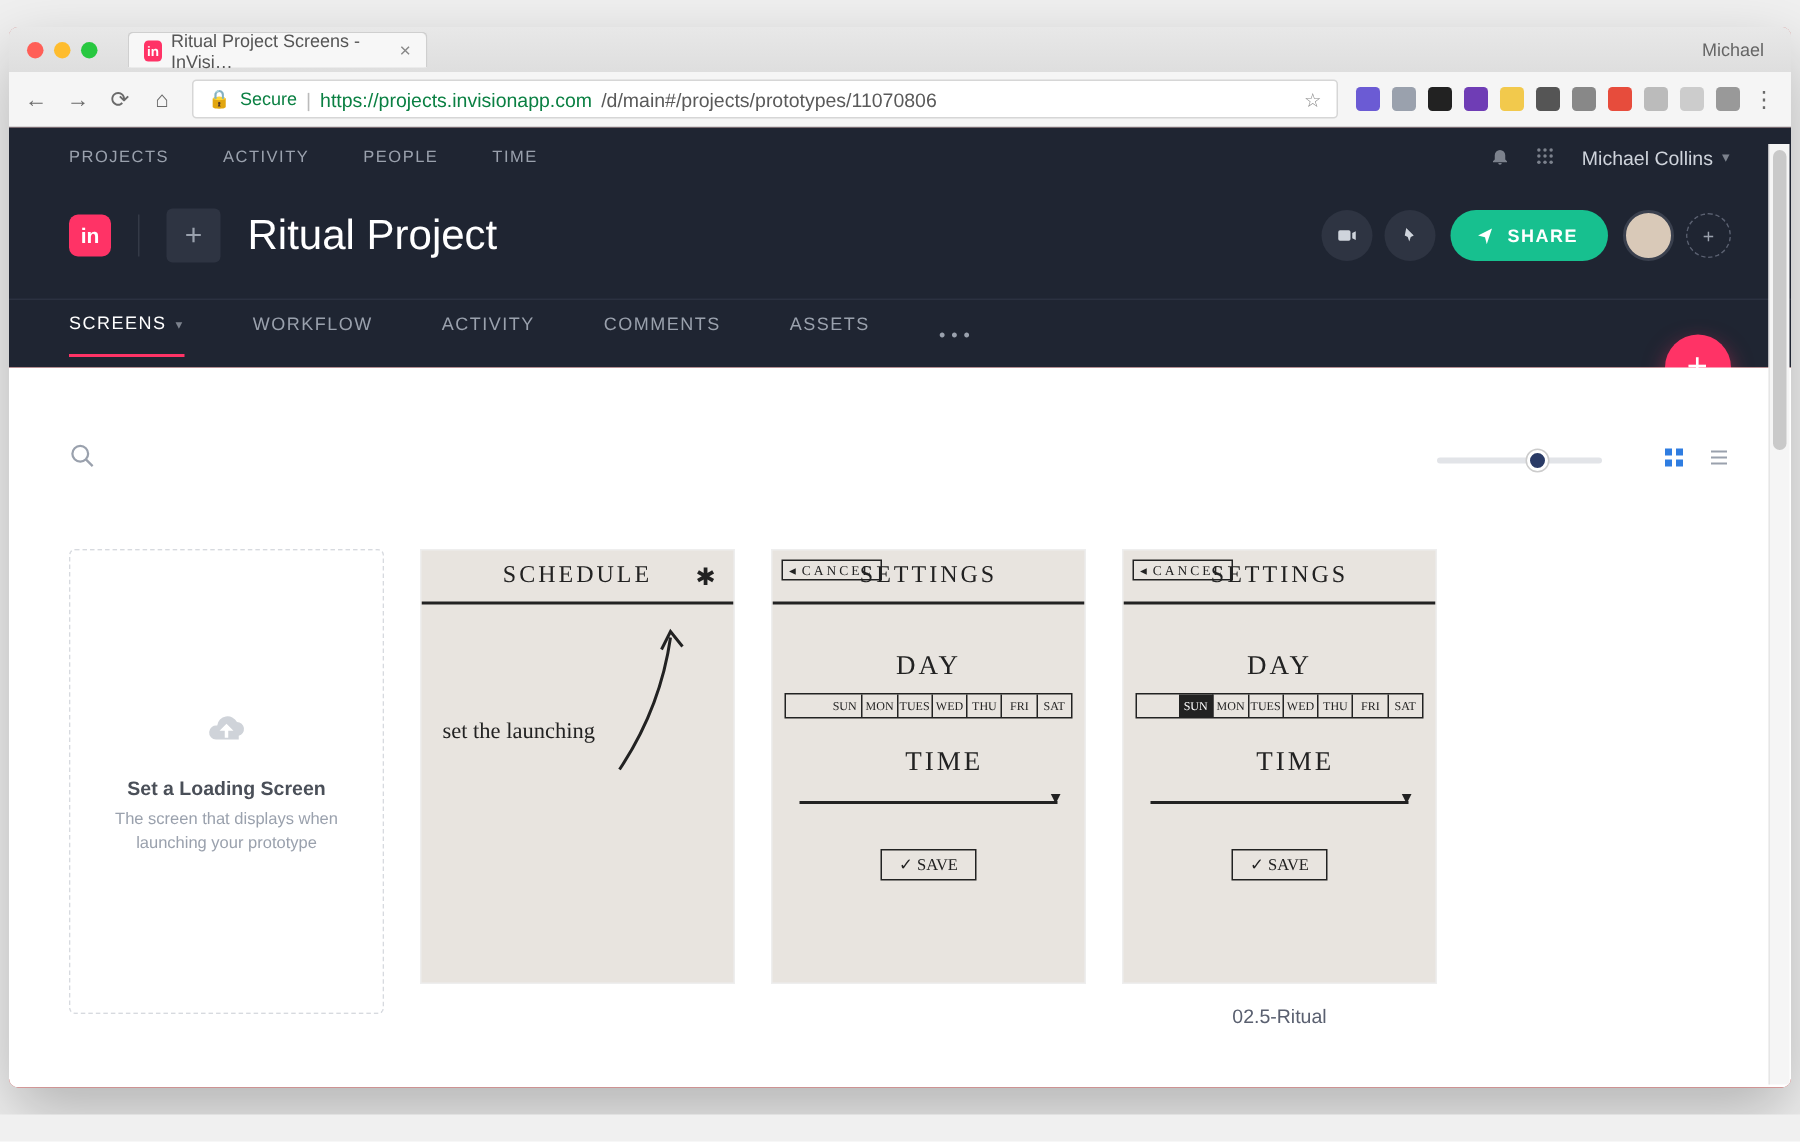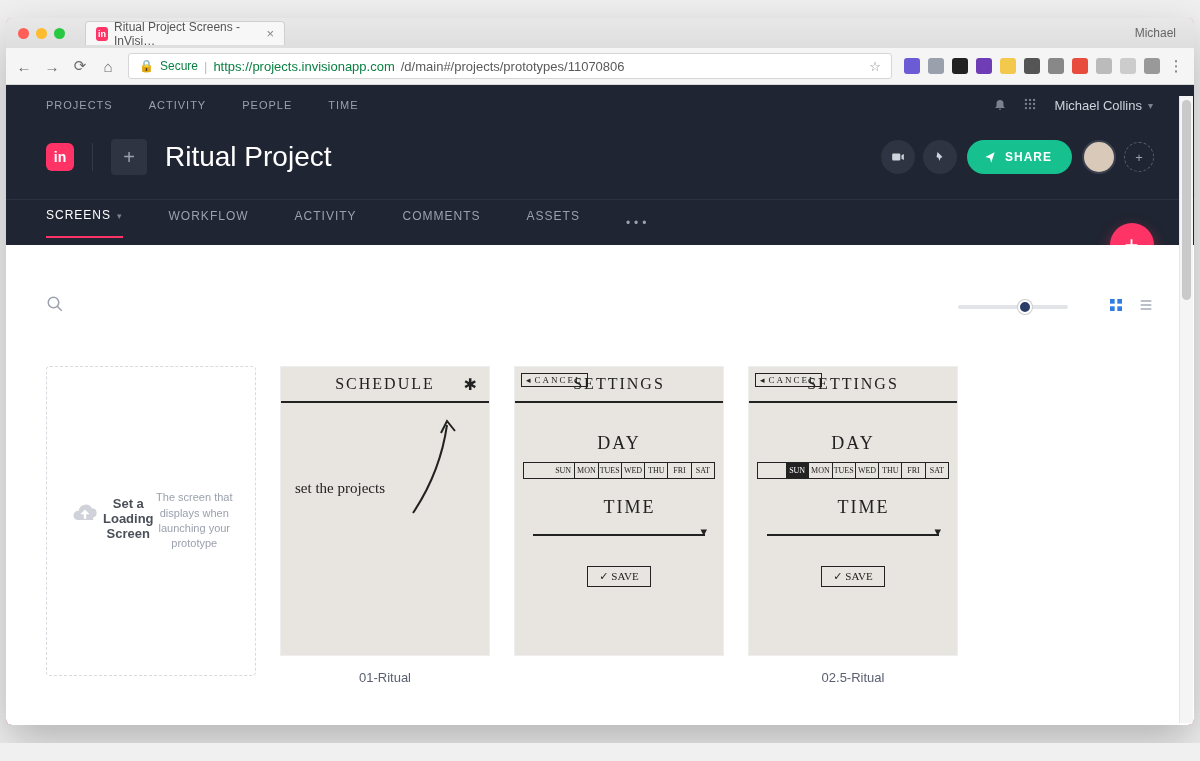--- a/index.html
+++ b/index.html
@@ -108,21 +108,21 @@
   .toolbar .spacer{flex:1;}
   .slider{width:110px;height:4px;background:#e2e4e8;border-radius:2px;position:relative;margin-right:26px;}
   .slider .knob{position:absolute;top:-5px;left:60px;width:14px;height:14px;border-radius:50%;background:#2a3b66;border:2px solid #fff;box-shadow:0 0 0 1px #ccc;}
   .view-ico{color:#9aa1ad;margin-left:14px;cursor:pointer;}
   .view-ico.active{color:#2f7de1;}
   .grid-svg{display:inline-block;}
   .cards{display:flex;gap:24px;}
   .card{width:210px;}
   .dashed{
     width:210px;height:310px;border:1px dashed #d7dadf;border-radius:4px;
-    display:flex;flex-direction:row;align-items:center;justify-content:center;
+    display:flex;flex-direction:column;align-items:center;justify-content:center;
     text-align:center;padding:20px;cursor:pointer;
   }
   .cloud{color:#cfd3d9;font-size:30px;margin-bottom:10px;}
   .dashed h4{font-size:13px;color:#4a4f58;font-weight:600;margin-bottom:6px;}
   .dashed p{font-size:11px;color:#9aa1ad;line-height:1.4;}
   .thumb{
     width:210px;height:290px;background:#e8e4df;border:1px solid #eee;
     position:relative;overflow:hidden;font-family:"Comic Sans MS","Marker Felt",cursive;color:#222;
     cursor:pointer;
   }
@@ -307,23 +307,22 @@
       <div class="card">
         <div class="thumb">
           <div class="sketch-header">
             <span>SCHEDULE</span>
             <span class="gear">✱</span>
           </div>
           <svg class="arrow-path" width="60" height="110">
             <path d="M10 100 C 30 70 40 40 44 12" stroke="#222" stroke-width="2" fill="none"></path>
             <path d="M38 20 L44 8 L52 18" stroke="#222" stroke-width="2" fill="none"></path>
           </svg>
-          <div class="sketch-body" style="margin-top:60px;line-height:1.5">set the projects</div>
+          <div class="sketch-body" style="margin-top:60px;line-height:1.5">set the launching</div>
         </div>
-        <div class="caption">01-Ritual</div>
       </div>
 
       <div class="card">
         <div class="thumb">
           <div class="sketch-header">
             <span class="cancel-box">◂ <span>CANCEL</span></span>
             <span>SETTINGS</span>
           </div>
           <div class="day-title">DAY</div>
           <div class="week">

